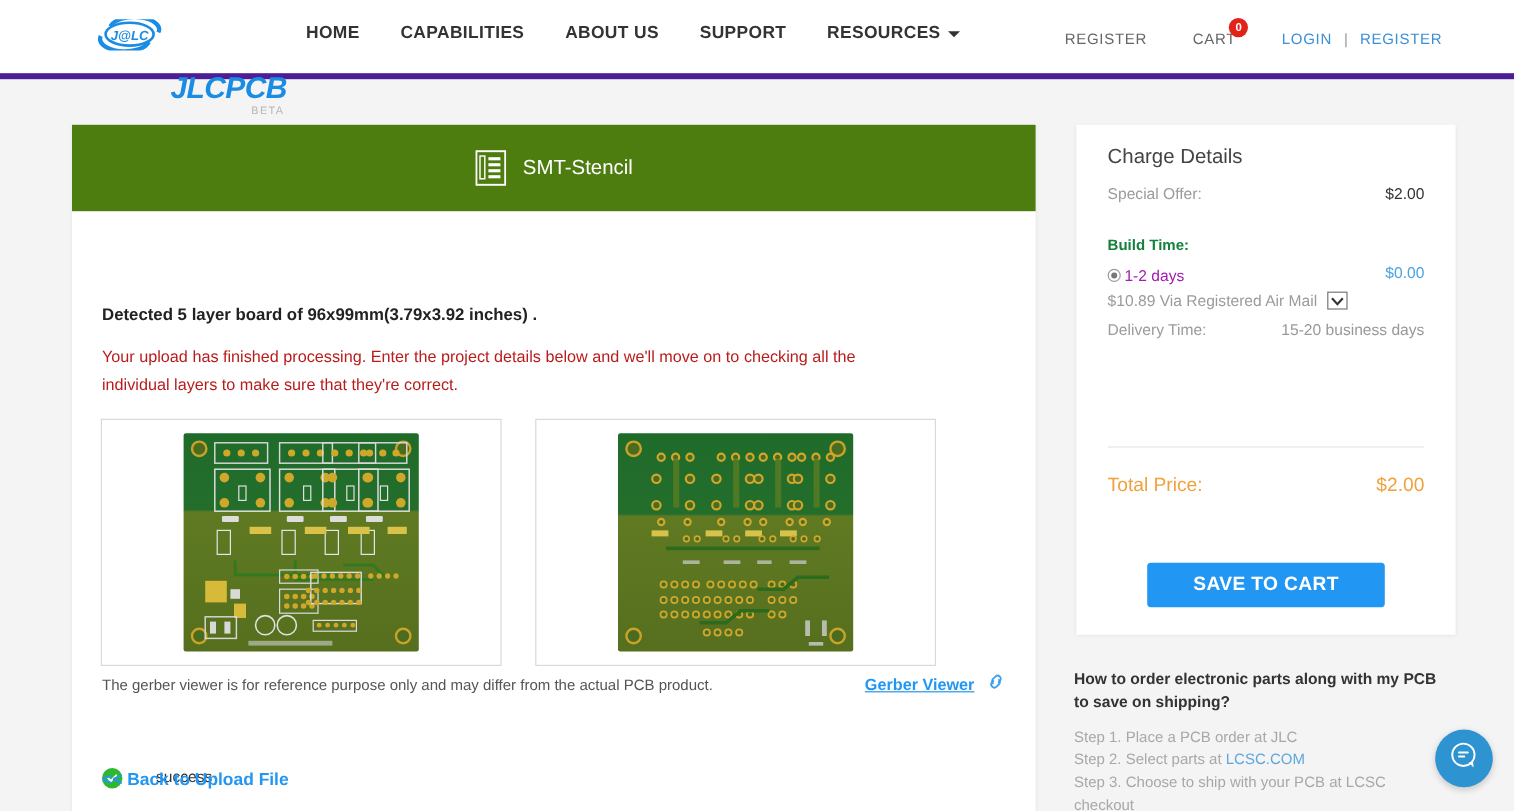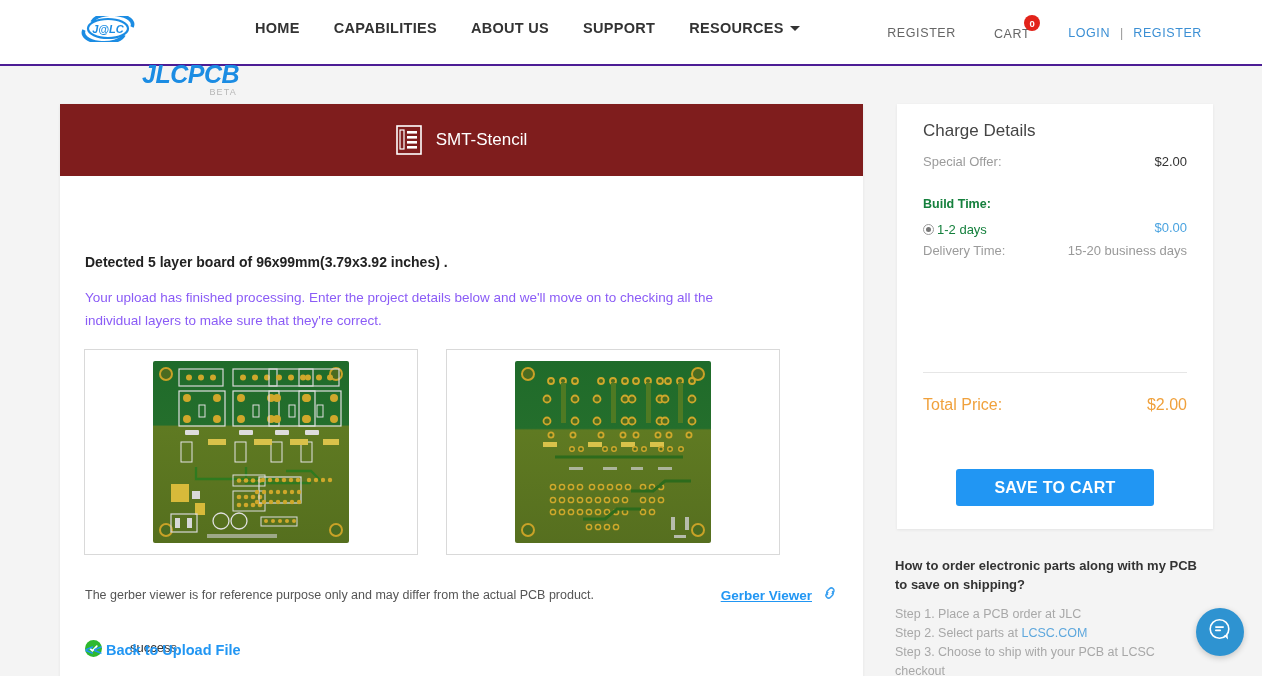--- a/index.html
+++ b/index.html
@@ -8,21 +8,21 @@
     background: #f4f4f4;
     font-family: "Liberation Sans", sans-serif;
     overflow: hidden;
   }
 
   
   .site-header {
     position: absolute; top: 0; left: 0;
     width: 1262px; height: 66px;
     background: #ffffff;
-    border-bottom: 2px solid #4c1d95;
+    border-bottom: 5px solid #4c1d95;
   }
   .logo-wrap {
     position: absolute; left: 80px; top: 13px;
     display: flex; align-items: flex-start;
   }
   .logo-mark {
     width: 58px; height: 26px;
     position: relative; margin-top: 3px;
   }
   .logo-mark svg { display: block; }
@@ -80,56 +80,56 @@
     width: 803px; height: 600px;
     background: #ffffff;
     box-shadow: 0 1px 3px rgba(0,0,0,0.07);
   }
   .tabs { display: flex; height: 72px; }
   .tab {
     flex: 1; display: flex; align-items: center; justify-content: center;
     gap: 14px; cursor: pointer;
   }
   .tab.active { background: #ffffff; }
-  .tab.inactive { background: #7f1d1d; }
+  .tab.inactive { background: #4d7c0f; }
   .tab-label { font-size: 17px; }
   .tab.active .tab-label { color: #333333; }
   .tab.inactive .tab-label { color: #ffffff; }
 
   .pcb-icon-box {
     width: 28px; height: 28px; background: #2f2f2f;
     border-radius: 2px; position: relative; overflow: hidden;
   }
   .stencil-icon-box { width: 26px; height: 30px; }
 
   .detect-line {
     position: absolute; left: 25px; top: 150px;
     font-size: 14px; font-weight: bold; color: #222222;
   }
   .process-note {
     position: absolute; left: 25px; top: 182px;
     width: 650px;
-    font-size: 13.5px; color: #8b5cf6; line-height: 23px;
+    font-size: 13.5px; color: #b91c1c; line-height: 23px;
   }
 
   .previews {
     position: absolute; left: 24px; top: 245px;
     display: flex; gap: 28px;
   }
   .preview-box {
     width: 334px; height: 206px;
     border: 1px solid #d9d9d9; background: #fff;
     display: flex; align-items: center; justify-content: center;
   }
   .pcb-render { display: block; }
 
   .viewer-row {
     position: absolute; left: 25px; top: 456px;
     width: 753px;
-    display: flex; align-items: center; justify-content: space-between; margin-top: 25px;
+    display: flex; align-items: center; justify-content: space-between;
   }
   .viewer-note { font-size: 12.5px; color: #555555; }
   .viewer-link-wrap { display: flex; align-items: center; gap: 10px; }
   .viewer-link {
     font-size: 13.5px; color: #2196f3; font-weight: bold;
     text-decoration: underline; cursor: pointer;
   }
 
   .success-row {
     position: absolute; left: 25px; top: 493px;
@@ -649,25 +649,33 @@
 
   <div class="kv-row">
     <span class="kv-label">Special Offer:</span>
     <span class="kv-val-dark">$2.00</span>
   </div>
 
   <div class="section-head">Build Time:</div>
   <div class="kv-row">
     <span class="radio-line">
       <span class="radio-dot"></span>
-      <span class="kv-label" style="color:#15803d">1-2 days</span>
+      <span class="kv-label" style="color:#a21caf">1-2 days</span>
     </span>
     <span class="kv-val-blue">$0.00</span>
   </div>
 
+  <div class="ship-line">
+    <span class="ship-text">$10.89 Via  Registered Air Mail</span>
+    <span class="ship-select">
+      <svg width="11" height="8" viewBox="0 0 11 8">
+        <path d="M1 1.5 L5.5 6.5 L10 1.5" stroke="#333" stroke-width="1.8" fill="none"></path>
+      </svg>
+    </span>
+  </div>
   <div class="kv-row">
     <span class="kv-label">Delivery Time:</span>
     <span class="kv-val-grey">15-20 business days</span>
   </div>
 
   <div class="divider"></div>
 
   <div class="total-block">
     <div class="total-row">
       <span class="total-label">Total Price:</span>

